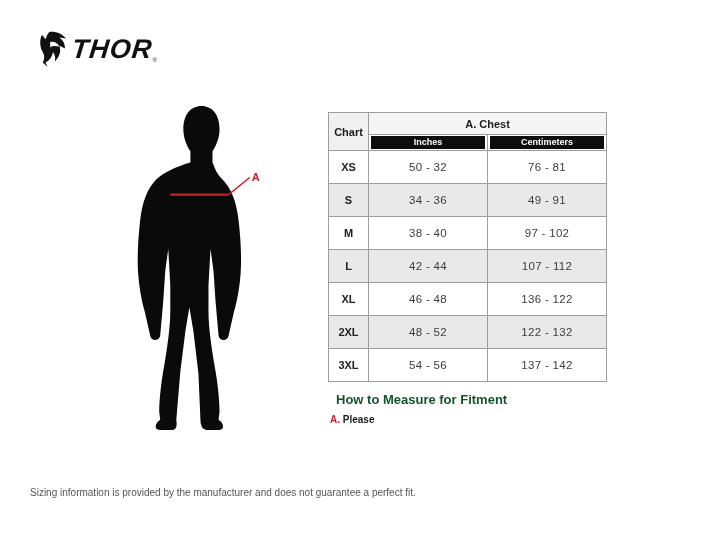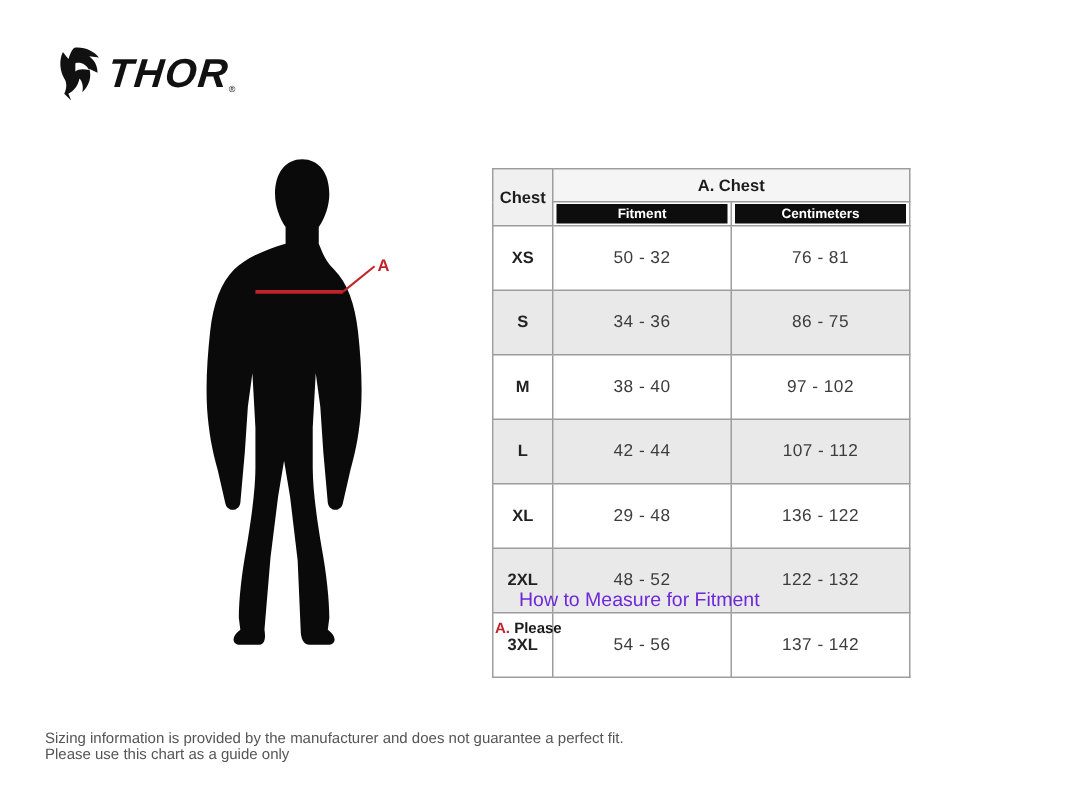--- a/index.html
+++ b/index.html
@@ -34,28 +34,28 @@
   }
   .col-size { width:40px; }
   .col-in, .col-cm { width:119px; }
   th.size-head { background:#f0f0f0; font-size:11px; font-weight:bold; color:#1c1c1c; }
   th.group-head { background:#f5f5f5; font-size:11px; font-weight:bold; color:#1c1c1c; height:22px; }
   tr.sub-row th { height:14px; padding:0; background:#ffffff; }
   .sub-bar {
     background:#0d0d0d; color:#ffffff; font-size:9px; font-weight:bold;
     margin:1px 2px; padding:2px 0; line-height:9px;
   }
-  .size-table tbody tr { height:43px; background:#ffffff; }
+  .size-table tbody tr { height:33px; background:#ffffff; }
   .size-table tbody tr:nth-child(even) { background:#e9e9e9; }
   .size-table tbody th { font-size:11px; font-weight:bold; color:#222222; }
   .size-table tbody td { font-size:11.5px; font-weight:normal; color:#3c3c3c; letter-spacing:0.3px; }
 
   
   .measure-title {
-    position:absolute; left:346px; top:392px; font-size:13px; font-weight:normal; color:#6d28d9;
+    position:absolute; left:336px; top:392px; font-size:13px; font-weight:bold; color:#14532d;
   }
   .measure-key { position:absolute; left:330px; top:414px; font-size:10px; font-weight:bold; color:#1a1a1a; }
   .measure-key .red { color:#c2232b; }
   .measure-desc { position:absolute; left:330px; top:427px; font-size:10px; color:#4a4a4a; }
 
   
   .footer {
     position:absolute; left:30px; top:487px; font-size:10px; line-height:11px; color:#555555;
   }
 </style>
@@ -98,56 +98,56 @@
 
 
   <table class="size-table">
     <colgroup>
       <col class="col-size">
         <col class="col-in">
         <col class="col-cm">
     </colgroup>
     <thead>
       <tr>
-        <th class="size-head" rowspan="2">Chest</th>
+        <th class="size-head" rowspan="2">Chart</th>
         <th class="group-head" colspan="2">A. Chest</th>
       </tr>
       <tr class="sub-row">
         <th>
-          <div class="sub-bar">Fitment</div>
+          <div class="sub-bar">Inches</div>
         </th>
         <th>
           <div class="sub-bar">Centimeters</div>
         </th>
       </tr>
     </thead>
     <tbody id="size-rows">
         <tr>
           <th>XS</th>
           <td>50 - 32</td>
           <td>76 - 81</td>
         </tr>
         <tr>
           <th>S</th>
           <td>34 - 36</td>
-          <td>86 - 75</td>
+          <td>49 - 91</td>
         </tr>
         <tr>
           <th>M</th>
           <td>38 - 40</td>
           <td>97 - 102</td>
         </tr>
         <tr>
           <th>L</th>
           <td>42 - 44</td>
           <td>107 - 112</td>
         </tr>
         <tr>
           <th>XL</th>
-          <td>29 - 48</td>
+          <td>46 - 48</td>
           <td>136 - 122</td>
         </tr>
         <tr>
           <th>2XL</th>
           <td>48 - 52</td>
           <td>122 - 132</td>
         </tr>
         <tr>
           <th>3XL</th>
           <td>54 - 56</td>
@@ -157,16 +157,15 @@
   </table>
 
   <div class="measure-title">How to Measure for Fitment</div>
   <div class="measure-key">
     <span class="red">A.</span>
     <span>Please</span>
   </div>
 
   <div class="footer">
     <div>Sizing information is provided by the manufacturer and does not guarantee a perfect fit.</div>
-    <div>Please use this chart as a guide only</div>
   </div>
 
 </div>
 
 </body></html>

